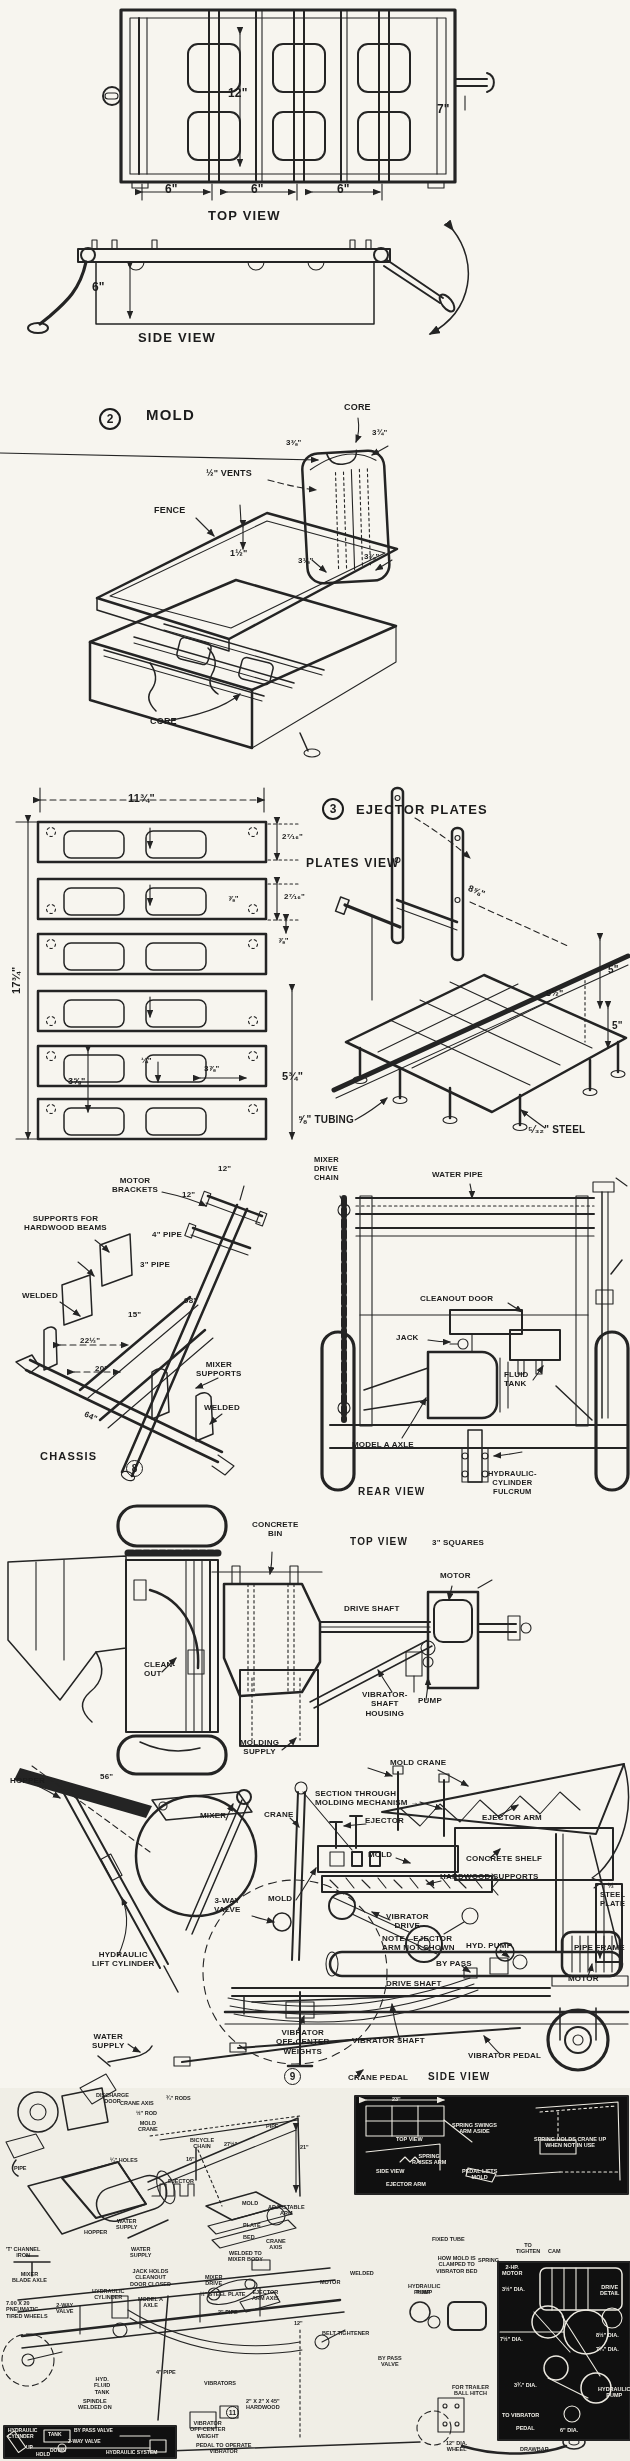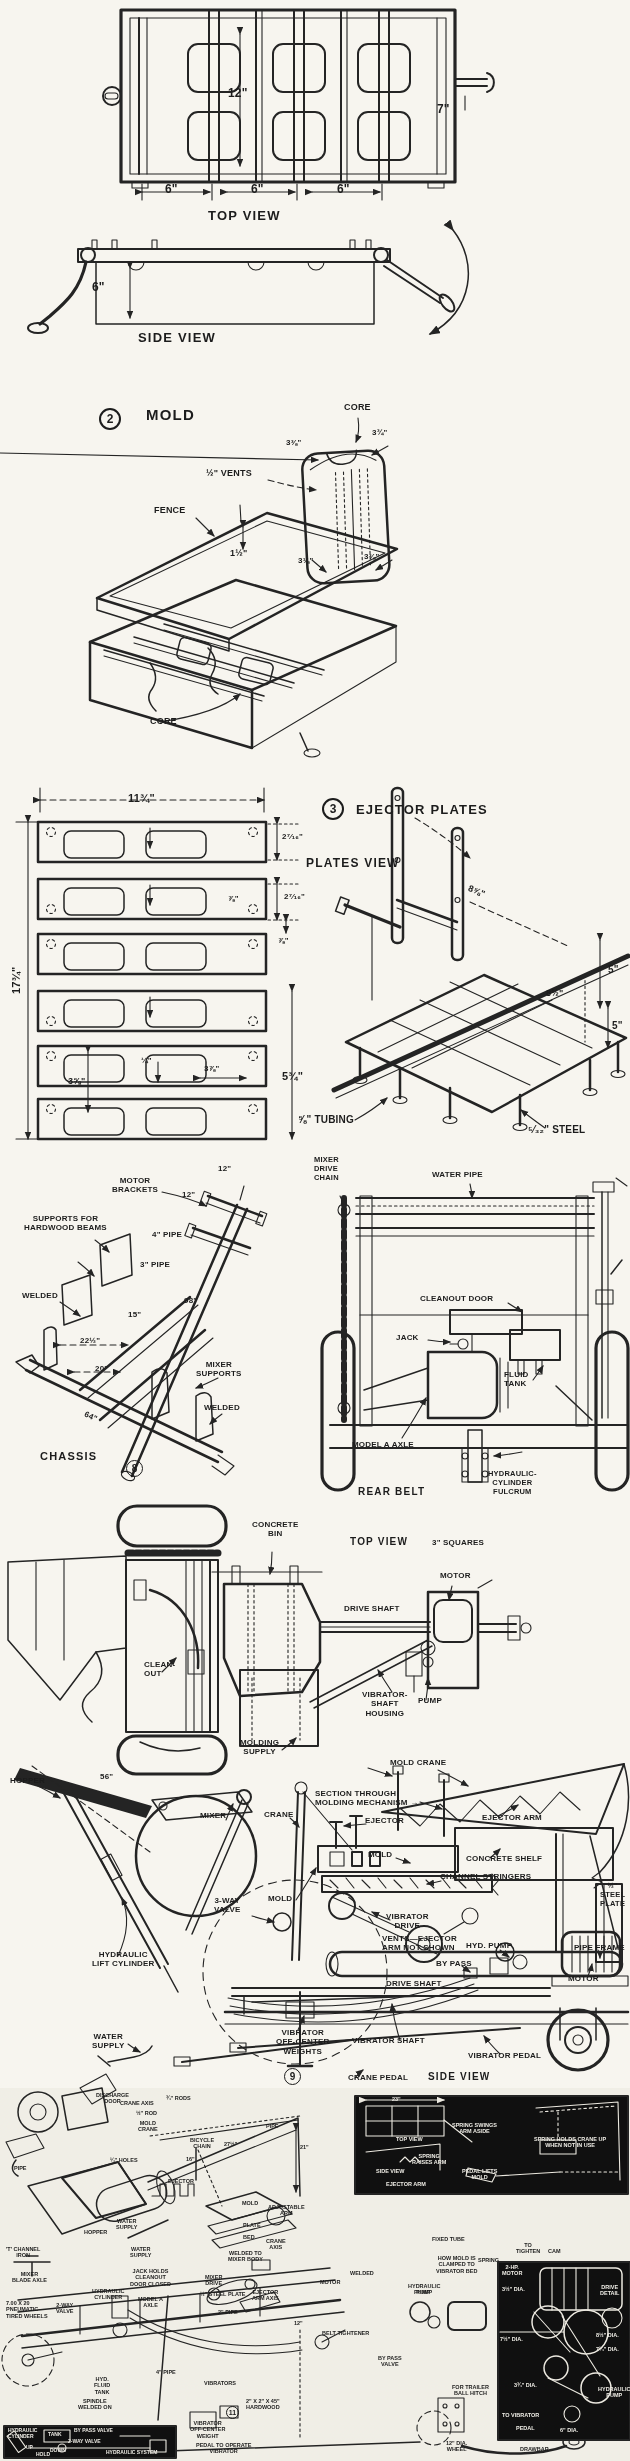--- a/index.html
+++ b/index.html
@@ -664,21 +664,21 @@
 CHAIN</div>
   <div class="lbl s8" style="left:432px;top:1170px">WATER PIPE</div>
   <div class="lbl s8" style="left:420px;top:1294px">CLEANOUT DOOR</div>
   <div class="lbl s8" style="left:396px;top:1333px">JACK</div>
   <div class="lbl s8" style="left:504px;top:1370px">FLUID
 TANK</div>
   <div class="lbl s8" style="left:352px;top:1440px">MODEL A AXLE</div>
   <div class="lbl c" style="left:488px;top:1470px">HYDRAULIC-
 CYLINDER
 FULCRUM</div>
-  <div class="lbl s10 sp" style="left:358px;top:1486px">REAR BELT</div>
+  <div class="lbl s10 sp" style="left:358px;top:1486px">REAR VIEW</div>
 
   <div class="lbl s8 c" style="left:252px;top:1520px">CONCRETE
 BIN</div>
   <div class="lbl s10 sp" style="left:350px;top:1536px">TOP VIEW</div>
   <div class="lbl s8" style="left:432px;top:1538px">3" SQUARES</div>
   <div class="lbl s8" style="left:440px;top:1571px">MOTOR</div>
   <div class="lbl s8" style="left:344px;top:1604px">DRIVE SHAFT</div>
   <div class="lbl s8" style="left:144px;top:1660px">CLEAN-
 OUT</div>
   <div class="lbl s8 c" style="left:362px;top:1690px">VIBRATOR-
@@ -695,27 +695,27 @@
   <div class="lbl s8" style="left:390px;top:1758px">MOLD CRANE</div>
   <div class="lbl s8" style="left:315px;top:1789px">SECTION THROUGH
 MOLDING MECHANISM →</div>
   <div class="lbl s8" style="left:365px;top:1816px">EJECTOR</div>
   <div class="lbl s8" style="left:482px;top:1813px">EJECTOR ARM</div>
   <div class="lbl s8" style="left:268px;top:1894px">MOLD</div>
   <div class="lbl s8 c" style="left:214px;top:1896px">3-WAY
 VALVE</div>
   <div class="lbl s8" style="left:368px;top:1850px">MOLD</div>
   <div class="lbl s8" style="left:466px;top:1854px">CONCRETE SHELF</div>
-  <div class="lbl s8" style="left:440px;top:1872px">CHANNEL STRINGERS</div>
+  <div class="lbl s8" style="left:440px;top:1872px">HARDWOOD SUPPORTS</div>
   <div class="lbl c" style="left:600px;top:1882px">½"
 STEEL
 PLATE</div>
   <div class="lbl s8 c" style="left:386px;top:1912px">VIBRATOR
 DRIVE</div>
-  <div class="lbl s8" style="left:382px;top:1934px">VENTS—EJECTOR
+  <div class="lbl s8" style="left:382px;top:1934px">NOTE—EJECTOR
 ARM NOT SHOWN</div>
   <div class="lbl s8" style="left:466px;top:1941px">HYD. PUMP</div>
   <div class="lbl s8" style="left:436px;top:1959px">BY PASS</div>
   <div class="lbl s8" style="left:574px;top:1943px">PIPE FRAME</div>
   <div class="lbl s8" style="left:568px;top:1974px">MOTOR</div>
   <div class="lbl s8" style="left:386px;top:1979px">DRIVE SHAFT</div>
   <div class="lbl s8 c" style="left:92px;top:1950px">HYDRAULIC
 LIFT CYLINDER</div>
   <div class="lbl s8 c" style="left:92px;top:2032px">WATER
 SUPPLY</div>

